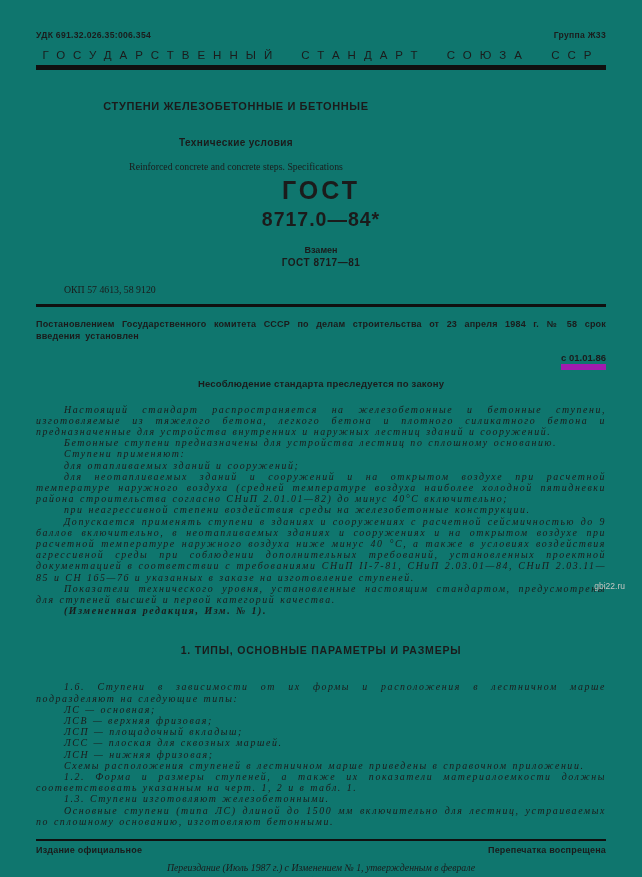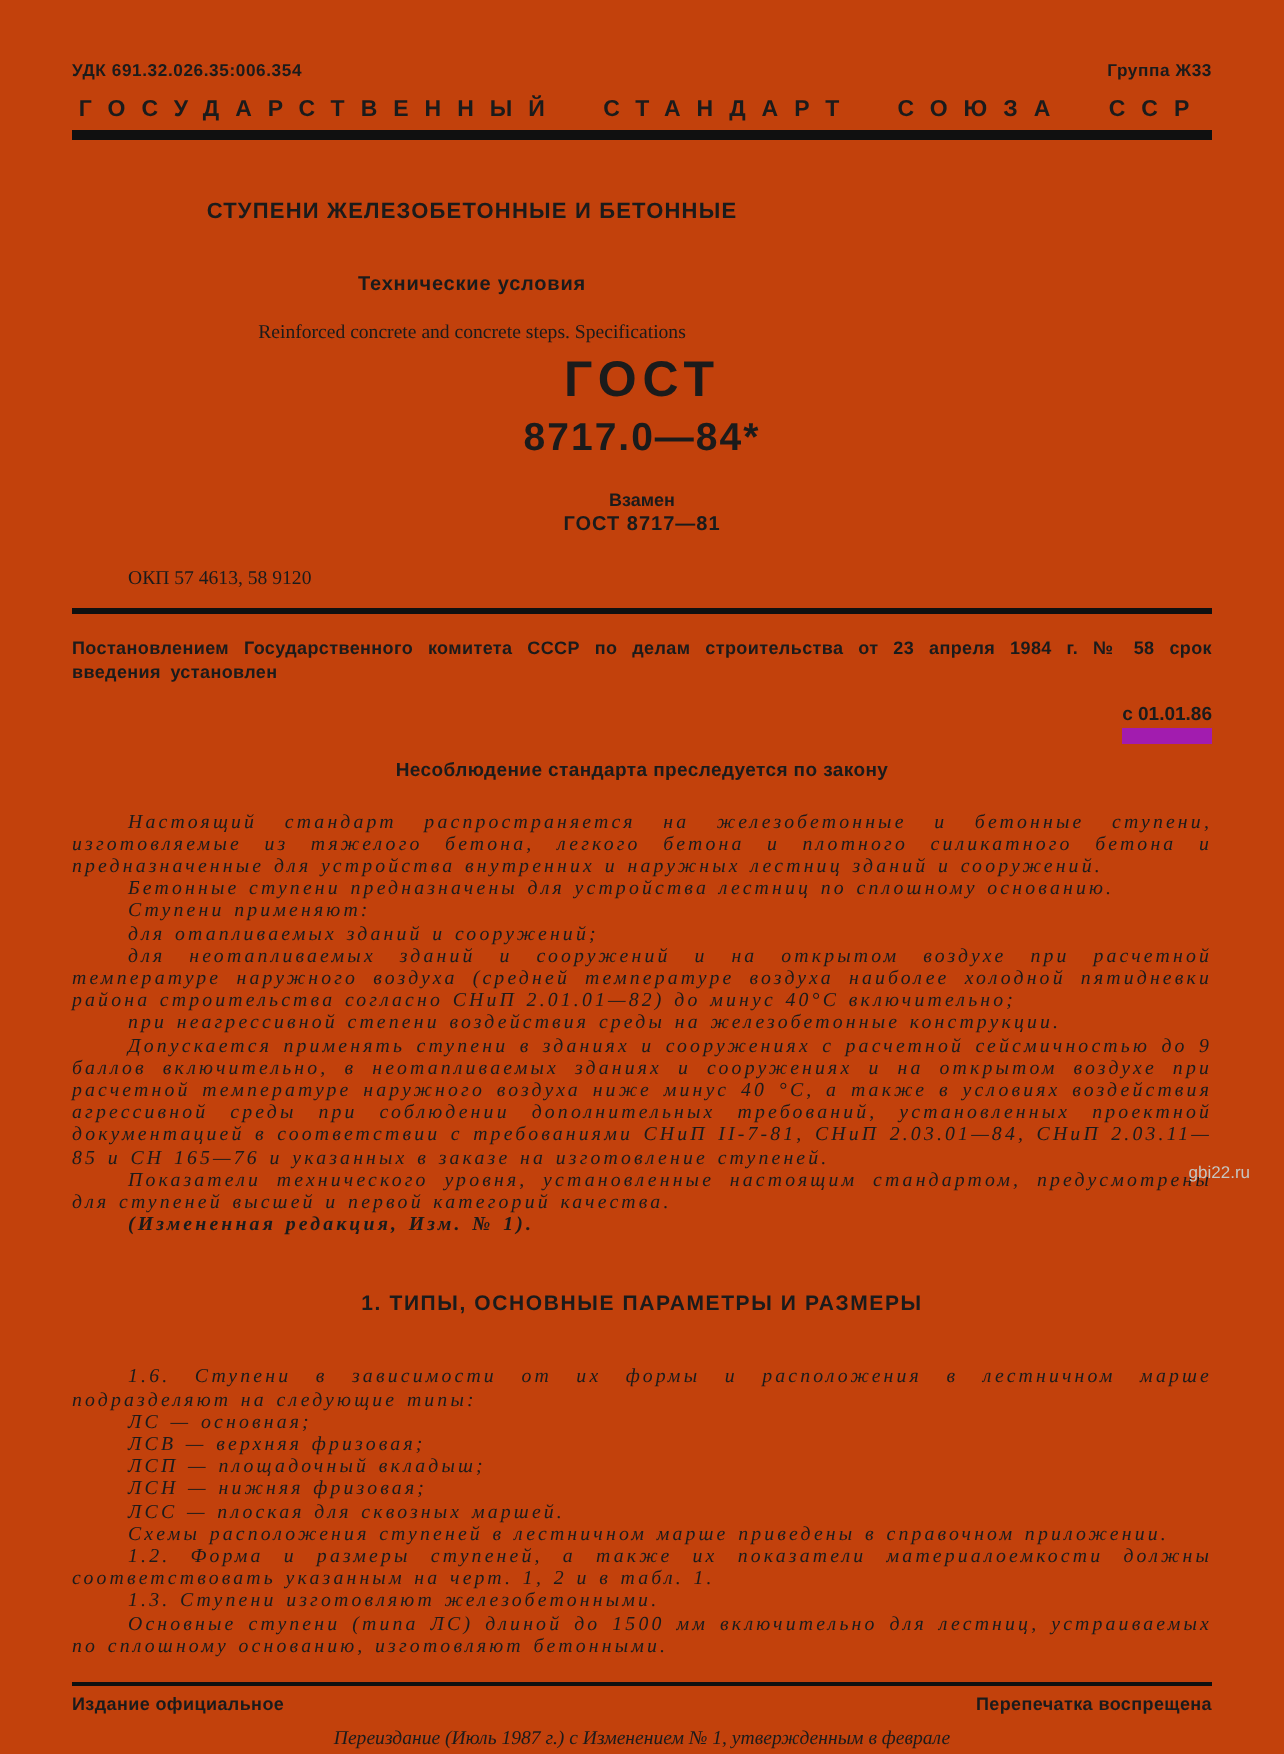--- a/index.html
+++ b/index.html
@@ -5,42 +5,42 @@
   html, body {
     margin: 0;
     padding: 0;
     background: #ffffff;
   }
   .page {
     position: relative;
     width: 642px;
     height: 877px;
     margin: 0 auto;
-    background: #c2410c;
+    background: #0f766e;
     color: #1b1b1b;
     overflow: hidden;
     font-family: "Liberation Serif", serif;
   }
   .content {
     padding: 30px 36px 0 36px;
   }
   
   .udk-row {
     display: flex;
     justify-content: space-between;
     font-family: "Liberation Sans", sans-serif;
     font-weight: bold;
     font-size: 8.6px;
     letter-spacing: 0.3px;
   }
   .org-title {
     margin-top: 9px;
     text-align: center;
     font-family: "Liberation Sans", sans-serif;
-    font-weight: bold;
+    font-weight: normal;
     font-size: 11.5px;
     letter-spacing: 8px;
     word-spacing: 10px;
     white-space: nowrap;
   }
   .thick-rule {
     margin-top: 4px;
     height: 5px;
     background: #101010;
   }
@@ -119,21 +119,21 @@
   }
   .effective-date-row {
     margin-top: 4px;
     text-align: right;
   }
   .effective-date {
     display: inline-block;
     font-family: "Liberation Sans", sans-serif;
     font-weight: bold;
     font-size: 9.5px;
-    border-bottom: 8px solid #a21caf;
+    border-bottom: 6px solid #a21caf;
     padding-bottom: 1px;
   }
   .law-notice {
     margin-top: 8px;
     text-align: center;
     font-family: "Liberation Sans", sans-serif;
     font-weight: bold;
     font-size: 9.5px;
     letter-spacing: 0.2px;
   }
@@ -246,22 +246,22 @@
       <p class="para-bold">(Измененная редакция, Изм. № 1).</p>
     </div>
 
     <div class="section-heading">1. ТИПЫ, ОСНОВНЫЕ ПАРАМЕТРЫ И РАЗМЕРЫ</div>
 
     <div class="body-block section-body">
       <p>1.6. Ступени в зависимости от их формы и расположения в лестничном марше подразделяют на следующие типы:</p>
       <p>ЛС — основная;</p>
       <p>ЛСВ — верхняя фризовая;</p>
       <p>ЛСП — площадочный вкладыш;</p>
+      <p>ЛСС — плоская для сквозных маршей.</p>
       <p>ЛСН — нижняя фризовая;</p>
-      <p>ЛСС — плоская для сквозных маршей.</p>
       <p>Схемы расположения ступеней в лестничном марше приведены в справочном приложении.</p>
       <p>1.2. Форма и размеры ступеней, а также их показатели материалоемкости должны соответствовать указанным на черт. 1, 2 и в табл. 1.</p>
       <p>1.3. Ступени изготовляют железобетонными.</p>
       <p>Основные ступени (типа ЛС) длиной до 1500 мм включительно для лестниц, устраиваемых по сплошному основанию, изготовляют бетонными.</p>
     </div>
 
     <div class="footer-rule"></div>
     <div class="footer-row">
       <span>Издание официальное</span>
       <span>Перепечатка воспрещена</span>

